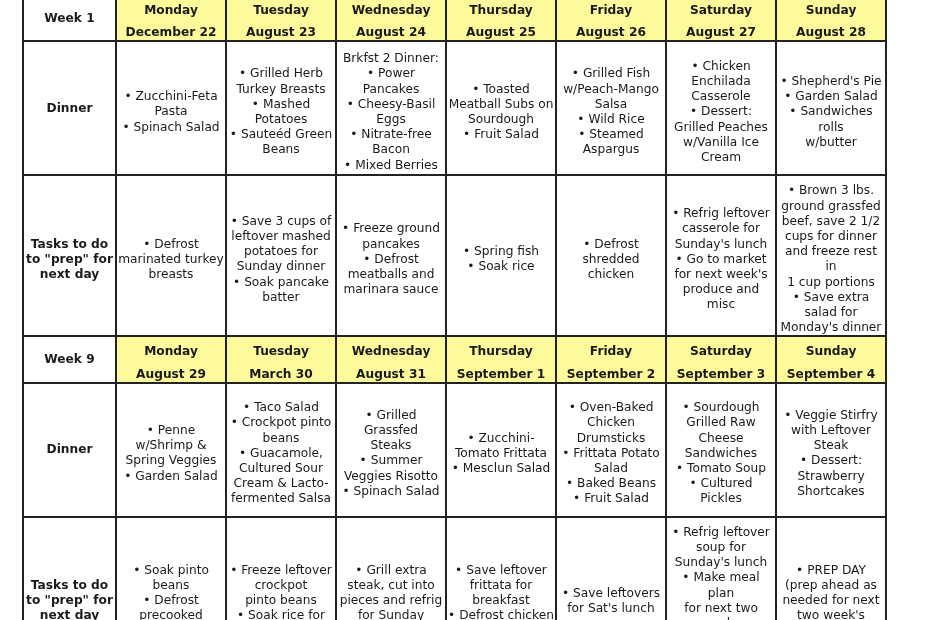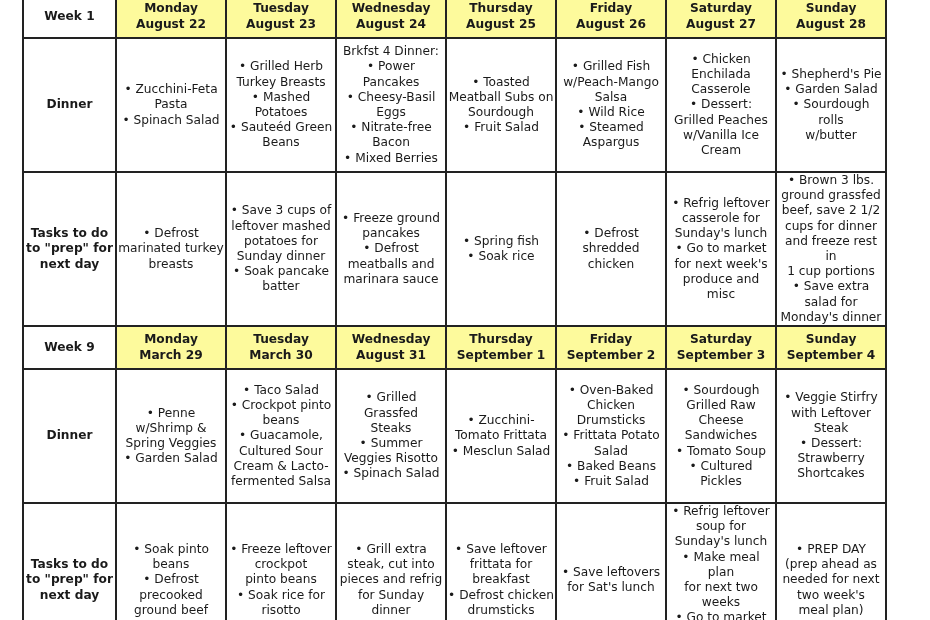--- a/index.html
+++ b/index.html
@@ -10,33 +10,33 @@
   table.plan td { border:2px solid #222; text-align:center; vertical-align:middle;
                   font-size:12.2px; line-height:15.2px; padding:0 1px; overflow:hidden; }
   td.label { font-weight:bold; width:89px; font-size:12.4px; }
   td.day { width:106px; }
   td.hdr-day { background:#fdfa9c; font-weight:bold; font-size:12.6px; line-height:15.5px; }
   td.week-label { font-weight:bold; font-size:12.6px; }
   tr.hdr { height:43px; }
   tr.dinner { height:134px; }
   tr.tasks1 { height:147px; }
   tr.tasks2 { height:150px; }
-  .item { display:block; white-space:pre-line; }
+  .item { display:block; white-space:pre-line;margin-top:7px; }
 </style>
 </head>
 <body>
 
 <div class="sheet">
   <table class="plan" id="plan">
     <tbody id="plan-body">
   <tr class="hdr">
     <td class="label week-label">Week 1</td>
   <td class="day hdr-day">
             <span class="item">Monday</span>
-            <span class="item">August 22</span>
+            <span class="item">December 22</span>
           </td>
           <td class="day hdr-day">
             <span class="item">Tuesday</span>
             <span class="item">August 23</span>
           </td>
           <td class="day hdr-day">
             <span class="item">Wednesday</span>
             <span class="item">August 24</span>
           </td>
           <td class="day hdr-day">
@@ -65,21 +65,21 @@
           </td>
           <td class="day">
             <span class="item">• Grilled Herb
 Turkey Breasts
 • Mashed
 Potatoes
 • Sauteéd Green
 Beans</span>
           </td>
           <td class="day">
-            <span class="item">Brkfst 4 Dinner:
+            <span class="item">Brkfst 2 Dinner:
 • Power Pancakes
 • Cheesy-Basil
 Eggs
 • Nitrate-free
 Bacon
 • Mixed Berries</span>
           </td>
           <td class="day">
             <span class="item">• Toasted
 Meatball Subs on
@@ -99,21 +99,21 @@
 Enchilada
 Casserole
 • Dessert:
 Grilled Peaches
 w/Vanilla Ice
 Cream</span>
           </td>
           <td class="day">
             <span class="item">• Shepherd's Pie
 • Garden Salad
-• Sourdough rolls
+• Sandwiches rolls
 w/butter</span>
           </td>
         </tr>
   <tr class="tasks tasks1">
     <td class="label">
             <span class="item">Tasks to do
 to "prep" for
 next day</span>
           </td>
   <td class="day">
@@ -162,21 +162,21 @@
 • Save extra
 salad for
 Monday's dinner</span>
           </td>
         </tr>
 
   <tr class="hdr">
     <td class="label week-label">Week 9</td>
   <td class="day hdr-day">
             <span class="item">Monday</span>
-            <span class="item">March 29</span>
+            <span class="item">August 29</span>
           </td>
           <td class="day hdr-day">
             <span class="item">Tuesday</span>
             <span class="item">March 30</span>
           </td>
           <td class="day hdr-day">
             <span class="item">Wednesday</span>
             <span class="item">August 31</span>
           </td>
           <td class="day hdr-day">

